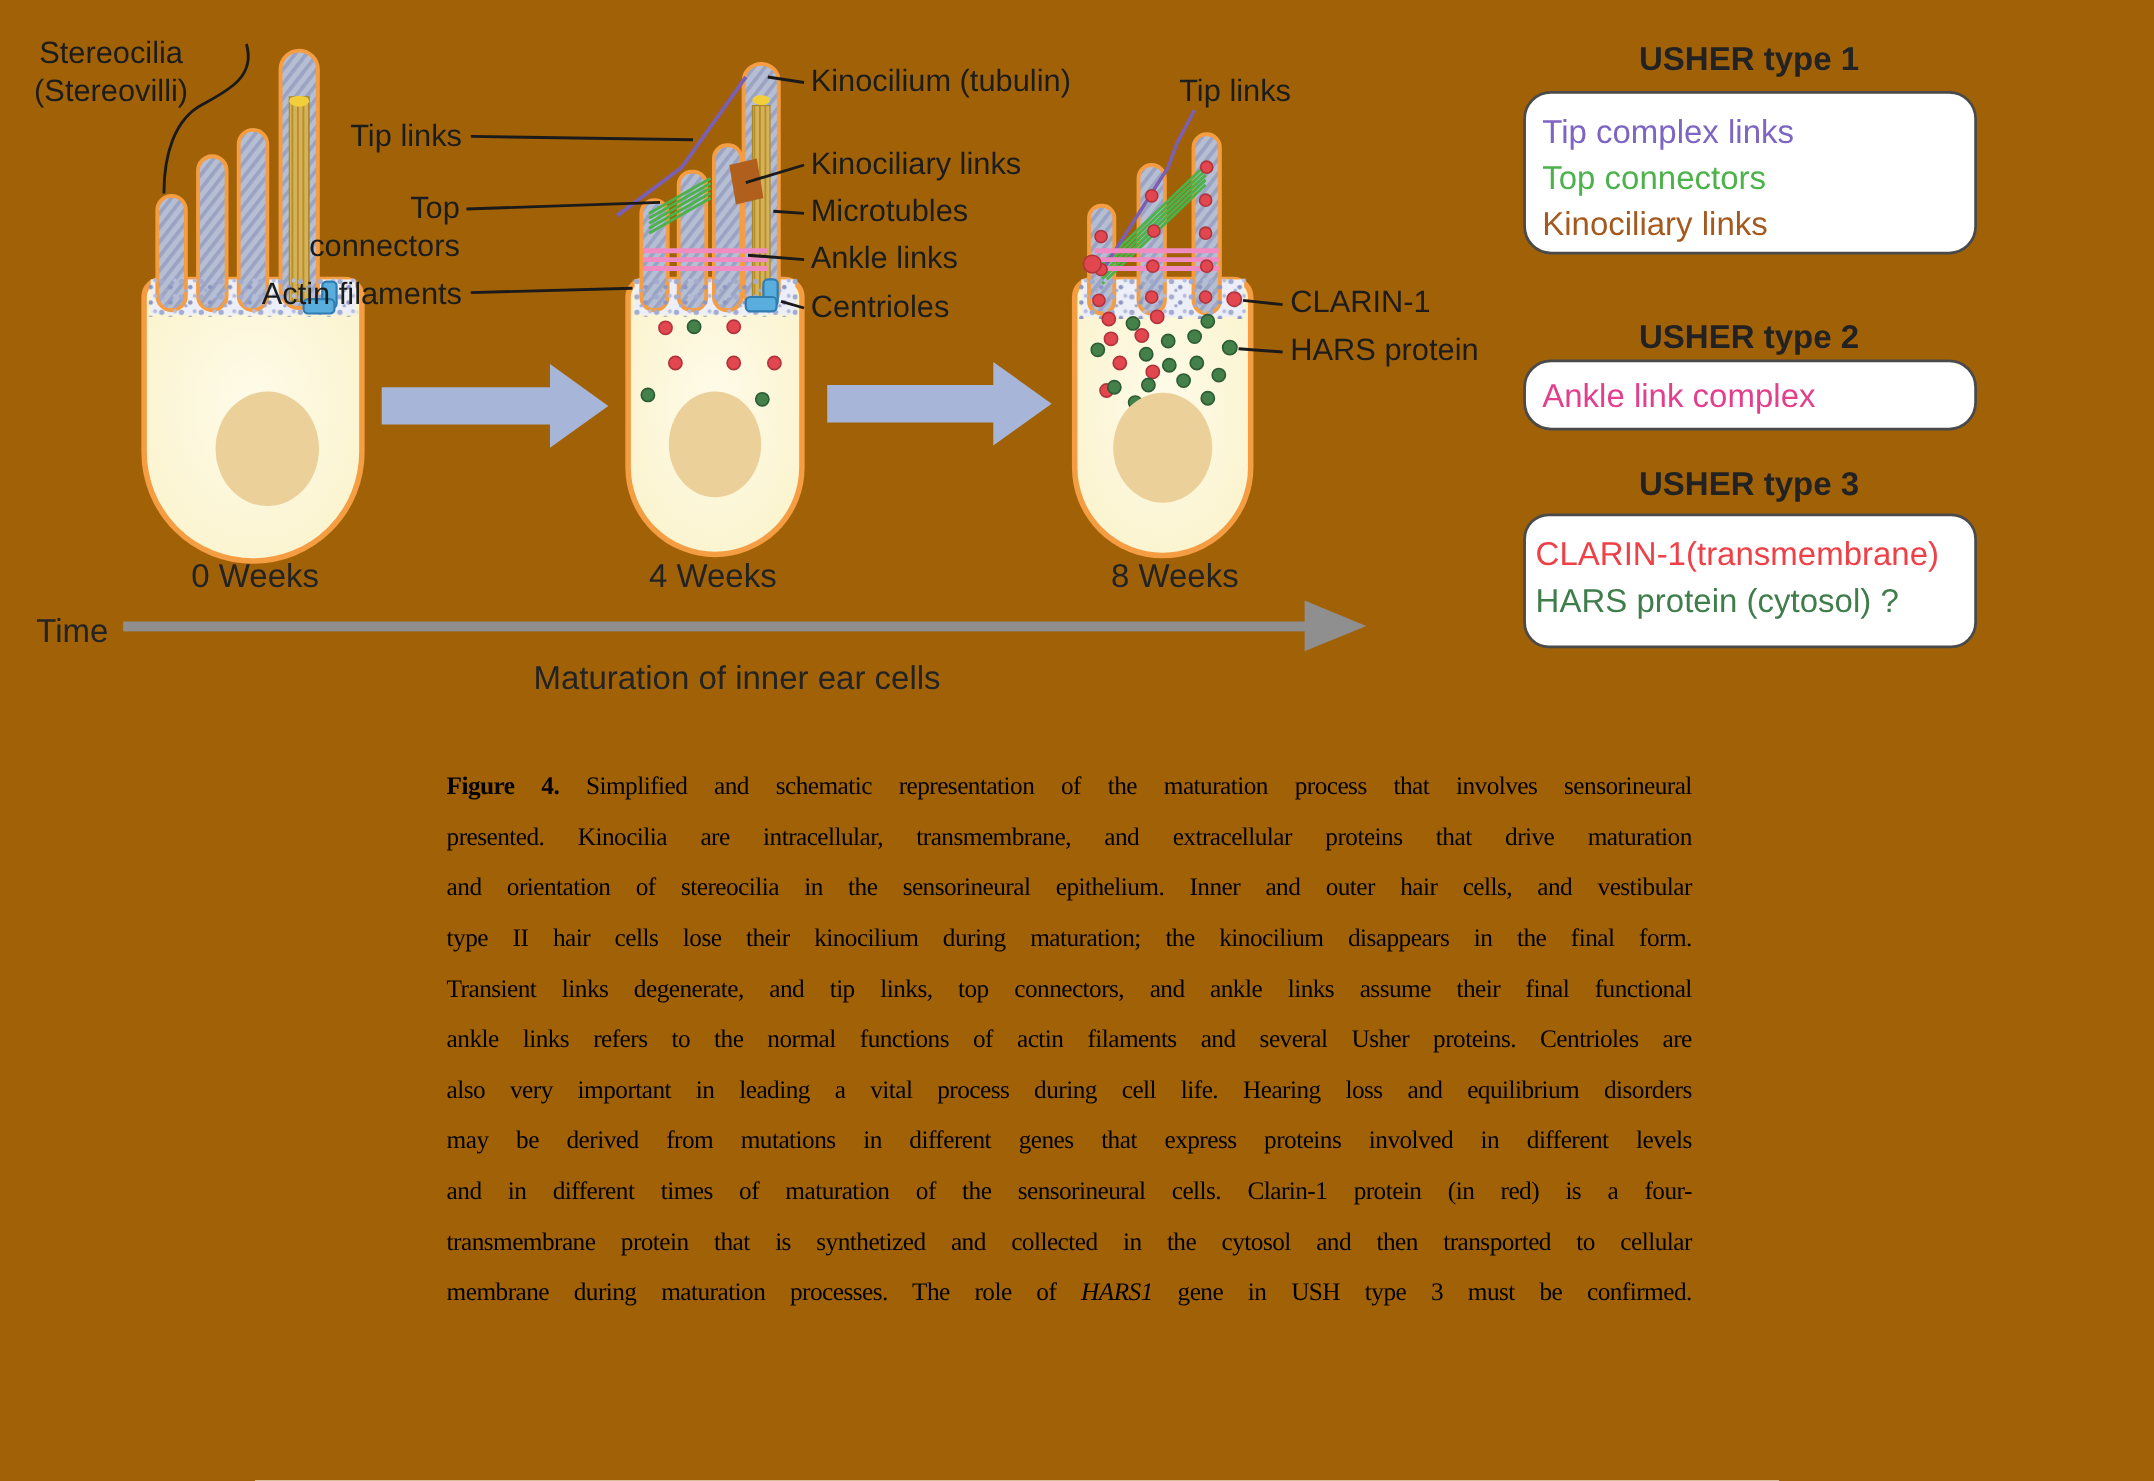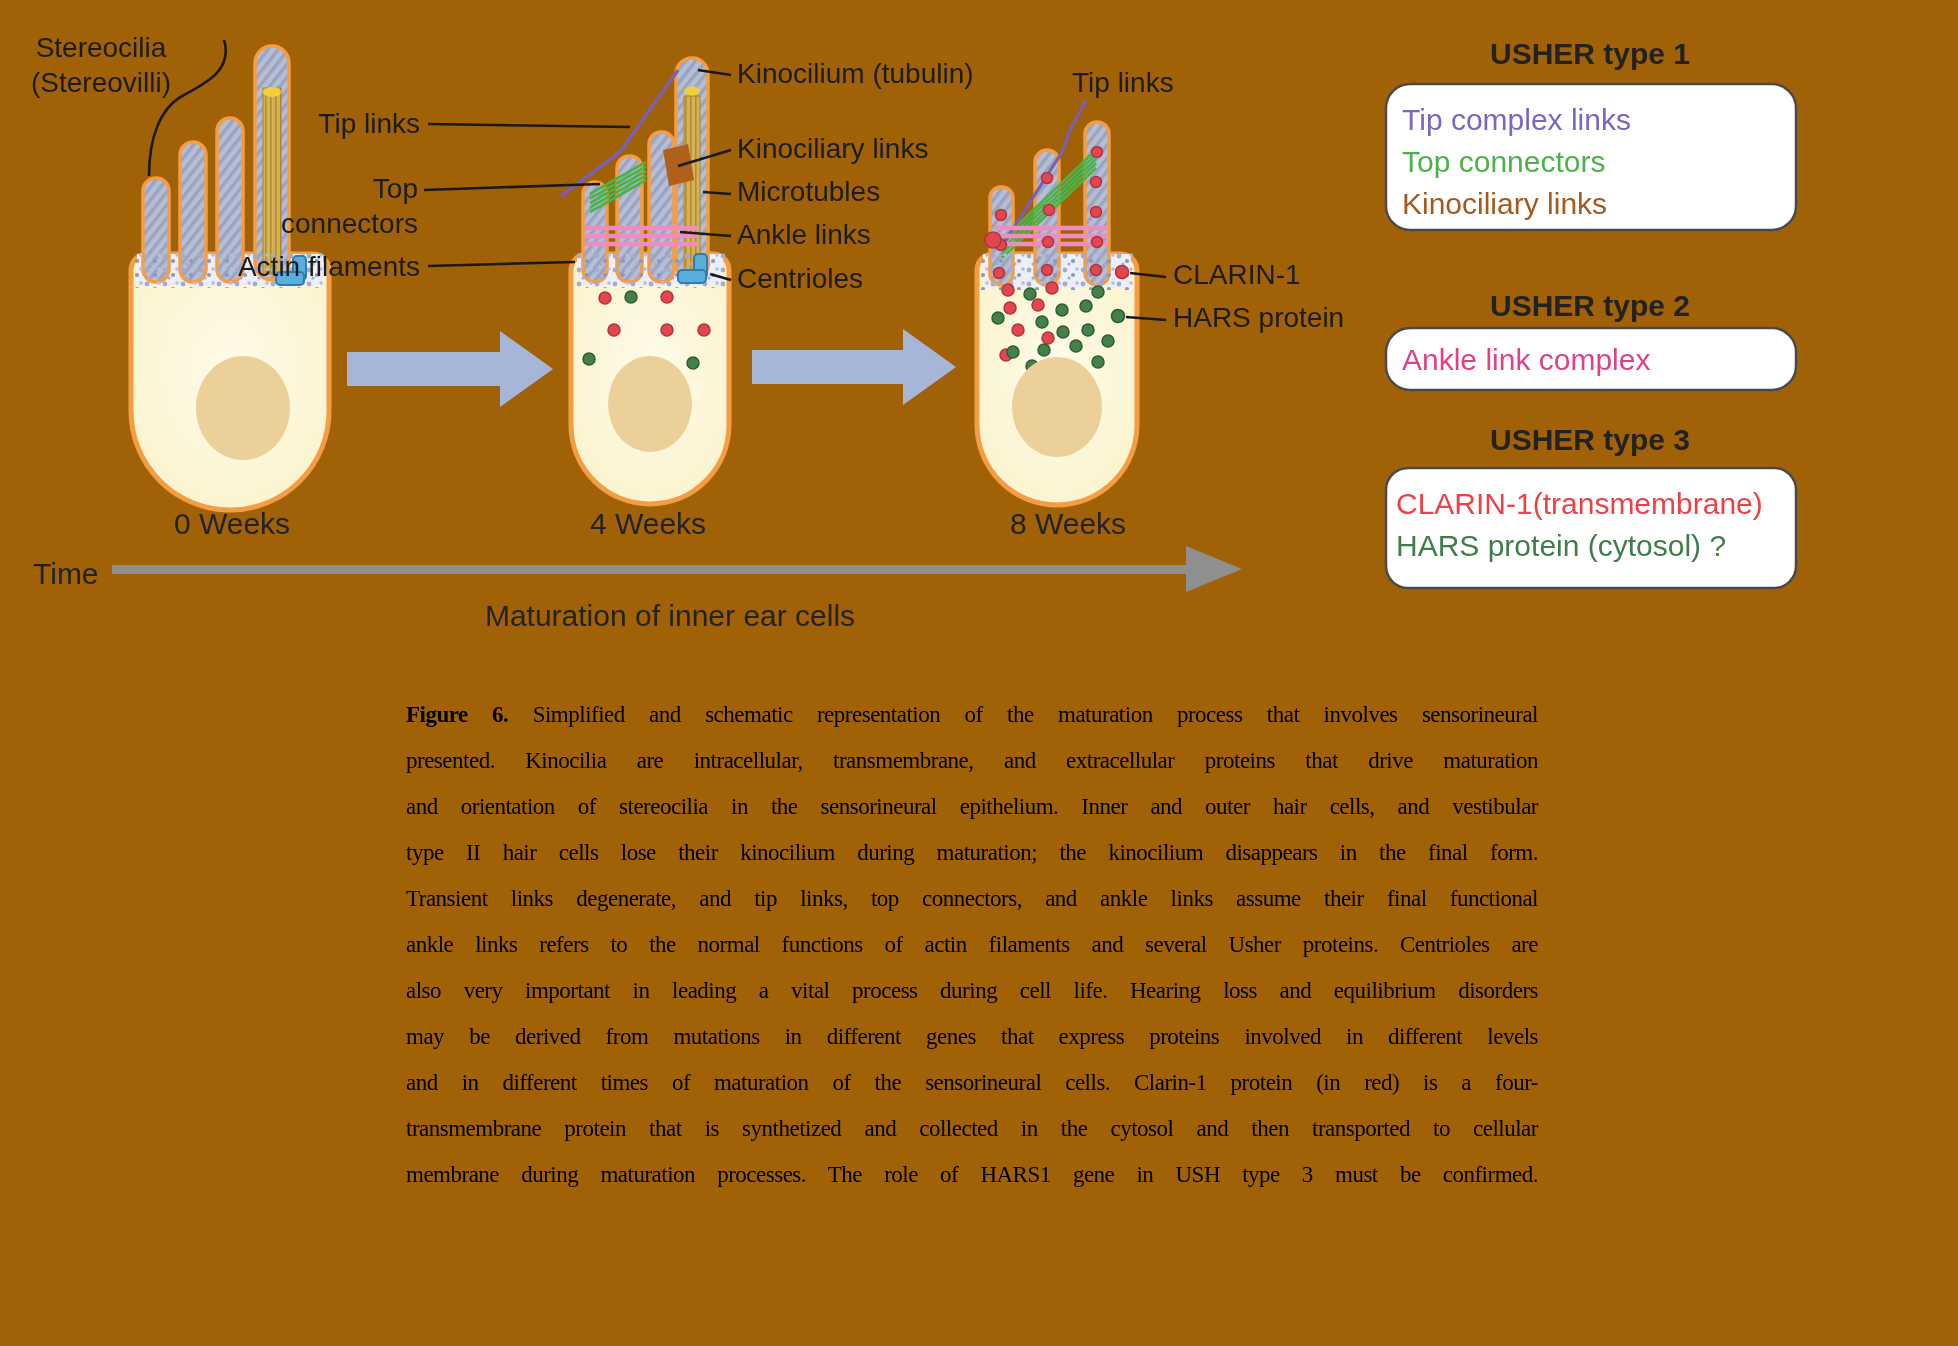--- a/index.html
+++ b/index.html
@@ -9,21 +9,21 @@
   .week{font-size:30px;fill:#232323;}
   .axis{font-size:30px;fill:#232323;}
   .legend-title{font-size:30px;font-weight:bold;fill:#222222;}
   .legend-item{font-size:30px;}
   .ptr{stroke:#1a1a1a;stroke-width:2.6;fill:none;}
   .caption{position:absolute;left:406px;top:692px;width:1132px;
            font-family:"Liberation Serif",serif;font-size:23px;line-height:46px;
            color:#000;letter-spacing:-0.5px;}
   .cap-line{text-align:justify;text-align-last:justify;}
   .cap-bold{font-weight:bold;}
-  .cap-italic{margin-top:12px;}
+  .cap-italic{font-style:italic;margin-top:12px;}
 </style>
 </head>
 <body>
 
 <div id="stage">
 
 <svg width="1958" height="660" viewBox="0 0 1958 660" xmlns="http://www.w3.org/2000/svg">
   <defs>
     <radialGradient id="cellg" cx="50%" cy="45%" r="75%">
       <stop offset="0%" stop-color="#fefbe9"></stop>
@@ -226,21 +226,21 @@
   </g>
   <g>
     <text class="legend-title" x="1590" y="450" text-anchor="middle">USHER type 3</text>
     <rect x="1386" y="468" width="410" height="120" rx="22" fill="#ffffff" stroke="#4a4a4a" stroke-width="2.5"></rect>
     <text class="legend-item" x="1396" y="514" fill="#ee4047">CLARIN-1(transmembrane)</text>
     <text class="legend-item" x="1396" y="556" fill="#3f7d4b">HARS protein (cytosol) ?</text>
   </g>
 </svg>
 
 <div class="caption">
-  <div class="cap-line"><span class="cap-bold">Figure 6.</span> <span>Simplified and schematic representation of the maturation process that involves sensorineural</span></div>
+  <div class="cap-line"><span class="cap-bold">Figure 4.</span> <span>Simplified and schematic representation of the maturation process that involves sensorineural</span></div>
   <div class="cap-line">presented. Kinocilia are intracellular, transmembrane, and extracellular proteins that drive maturation</div>
   <div class="cap-line">and orientation of stereocilia in the sensorineural epithelium. Inner and outer hair cells, and vestibular</div>
   <div class="cap-line">type II hair cells lose their kinocilium during maturation; the kinocilium disappears in the final form.</div>
   <div class="cap-line">Transient links degenerate, and tip links, top connectors, and ankle links assume their final functional</div>
   <div class="cap-line">ankle links refers to the normal functions of actin filaments and several Usher proteins. Centrioles are</div>
   <div class="cap-line">also very important in leading a vital process during cell life. Hearing loss and equilibrium disorders</div>
   <div class="cap-line">may be derived from mutations in different genes that express proteins involved in different levels</div>
   <div class="cap-line">and in different times of maturation of the sensorineural cells. Clarin-1 protein (in red) is a four-</div>
   <div class="cap-line">transmembrane protein that is synthetized and collected in the cytosol and then transported to cellular</div>
   <div class="cap-line"><span>membrane during maturation processes. The role of </span><span class="cap-italic">HARS1</span><span> gene in USH type 3 must be confirmed.</span></div>

